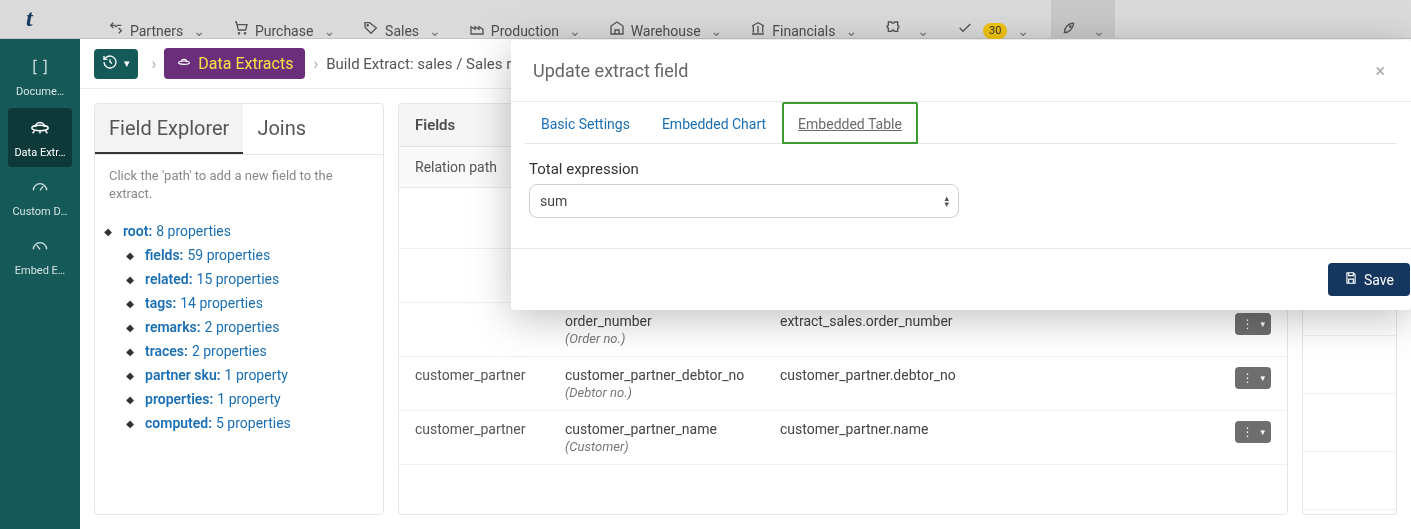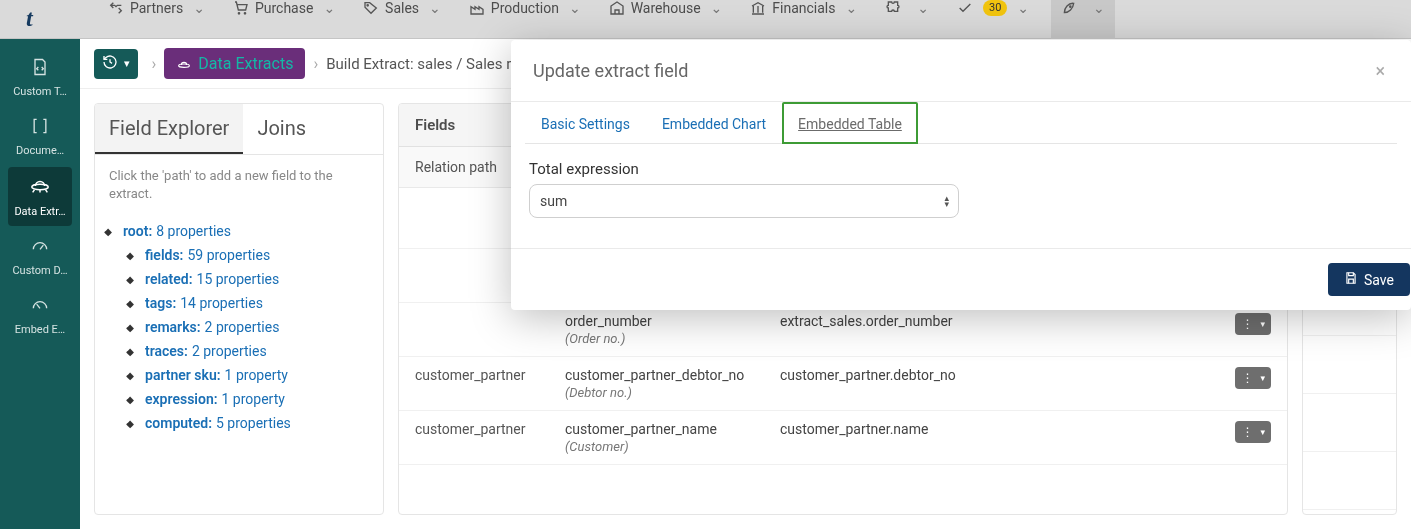--- a/index.html
+++ b/index.html
@@ -1,40 +1,40 @@
 <!DOCTYPE html>
 <html><head>
 <meta charset="utf-8">
 <style>
   * { box-sizing: border-box; margin: 0; padding: 0; font-family: -apple-system, BlinkMacSystemFont, "Segoe UI", Roboto, sans-serif; }
   body { background: #dadada; width: 1411px; height: 529px; overflow: hidden; position: relative; color: #333; }
   
   
   .topbar { height: 39px; background: #dadada; display: flex; align-items: center; padding: 0 8px; border-bottom: 1px solid #c5c5c5; }
   .logo { width: 28px; height: 28px; color: #163a5f; font-weight: bold; font-size: 24px; font-style: italic; margin-right: 40px; margin-left: 18px; font-family: serif;}
-  .nav-item { display: inline-flex; align-items: flex-start; padding: 0 6px; margin: 0 8px; color: #4d4d4d; font-size: 14px; cursor: pointer; height: 39px;}
+  .nav-item { display: inline-flex; align-items: flex-end; padding: 0 6px; margin: 0 8px; color: #4d4d4d; font-size: 14px; cursor: pointer; height: 39px;}
   .nav-item .nic { margin-right: 6px; }
   .nav-item .chev { margin-left: 10px; color: #787878; }
   .nav-badge { background:#f1c40f; color:#333; border-radius:9px; padding:0 6px; font-size:11px; margin-left:4px; line-height:16px;}
   .nav-rocket { background:#c8c8c8; padding:0 10px;}
   
   
   .leftrail { position: absolute; top: 39px; left:0; width: 80px; bottom:0; background: #155a58; display:flex; flex-direction:column; align-items:center; padding-top: 10px;}
   .rail-item { width:64px; display:flex; flex-direction:column; align-items:center; color:#d5e3e2; font-size:11px; padding:8px 0; border-radius:4px; margin-bottom:2px; text-align:center;}
   .rail-item.active { background: rgba(0,0,0,0.35); color:#fff;}
   .rail-item .ricon { font-size:18px; margin-bottom:4px;}
   .rail-item span { white-space:nowrap; overflow:hidden; text-overflow:ellipsis; max-width:62px;}
   
   
   .main { position:absolute; top:39px; left:80px; right:0; bottom:0; background:#fff;}
   .breadcrumb-bar { height: 50px; background:#fff; display:flex; align-items:center; padding:0 14px; border-bottom:1px solid #eee;}
   .hist-btn { background:#155a58; color:#fff; border-radius:4px; padding:5px 8px; display:inline-flex; align-items:center; margin-right:6px;}
   .hist-btn .chev{ margin-left:6px; font-size:11px;}
   .bc-sep { color:#aaa; margin:0 8px;}
-  .bc-pill { background:#6a2e7a; color:#14b8a6; padding:6px 12px; border-radius:4px; display:inline-flex; align-items:flex-end;}
+  .bc-pill { background:#6a2e7a; color:#fde047; padding:6px 12px; border-radius:4px; display:inline-flex; align-items:flex-start;}
   .bc-pill svg { margin-right:6px;}
   .bc-text { color:#555; font-size:15px;}
   
   .content-row { position:absolute; top:50px; left:0; right:0; bottom:0; display:flex; padding:14px; gap:14px;}
   
   
   .side-panel { width:290px; background:#fff; border:1px solid #e5e5e5; border-radius:4px; padding:0; overflow:hidden;}
   .sp-tabs { display:flex; border-bottom:1px solid #e5e5e5;}
   .sp-tab { padding:12px 14px; font-size:20px; color:#555; cursor:pointer;}
   .sp-tab.active { background:#f3f3f3; border-bottom:2px solid #333;}
@@ -178,29 +178,20 @@
         </svg>
     </span>
     <span class="chev">⌄</span>
   </div>
 </div>
 
 <div class="leftrail">
   <div class="rail-item">
     <span class="ricon">
       <svg width="20" height="20" viewBox="0 0 24 24" fill="none" stroke="#d5e3e2" stroke-width="1.6">
-          <path d="M6 3h9l3 3v15H6z"></path>
-          <path d="M10 12l-2 2 2 2M14 12l2 2-2 2"></path>
-        </svg>
-    </span>
-    <span>Custom T…</span>
-  </div>
-  <div class="rail-item">
-    <span class="ricon">
-      <svg width="20" height="20" viewBox="0 0 24 24" fill="none" stroke="#d5e3e2" stroke-width="1.6">
           <path d="M8 4H5v16h3M16 4h3v16h-3"></path>
         </svg>
     </span>
     <span>Docume…</span>
   </div>
   <div class="rail-item active">
     <span class="ricon">
       <svg width="22" height="22" viewBox="0 0 24 24" fill="none" stroke="#fff" stroke-width="1.6">
           <ellipse cx="12" cy="13" rx="9" ry="3"></ellipse>
           <path d="M7 12a5 5 0 0 1 10 0M6 16l-2 3M18 16l2 3M12 16v3"></path>
@@ -291,21 +282,21 @@
             <span class="tree-key"><b>traces:</b></span>
             <span class="tree-val">2 properties</span>
           </div>
           <div class="tree-row child">
             <span class="tree-dot">◆</span>
             <span class="tree-key"><b>partner sku:</b></span>
             <span class="tree-val">1 property</span>
           </div>
           <div class="tree-row child">
             <span class="tree-dot">◆</span>
-            <span class="tree-key"><b>expression:</b></span>
+            <span class="tree-key"><b>properties:</b></span>
             <span class="tree-val">1 property</span>
           </div>
           <div class="tree-row child">
             <span class="tree-dot">◆</span>
             <span class="tree-key"><b>computed:</b></span>
             <span class="tree-val">5 properties</span>
           </div>
         </div>
     </div>
 

